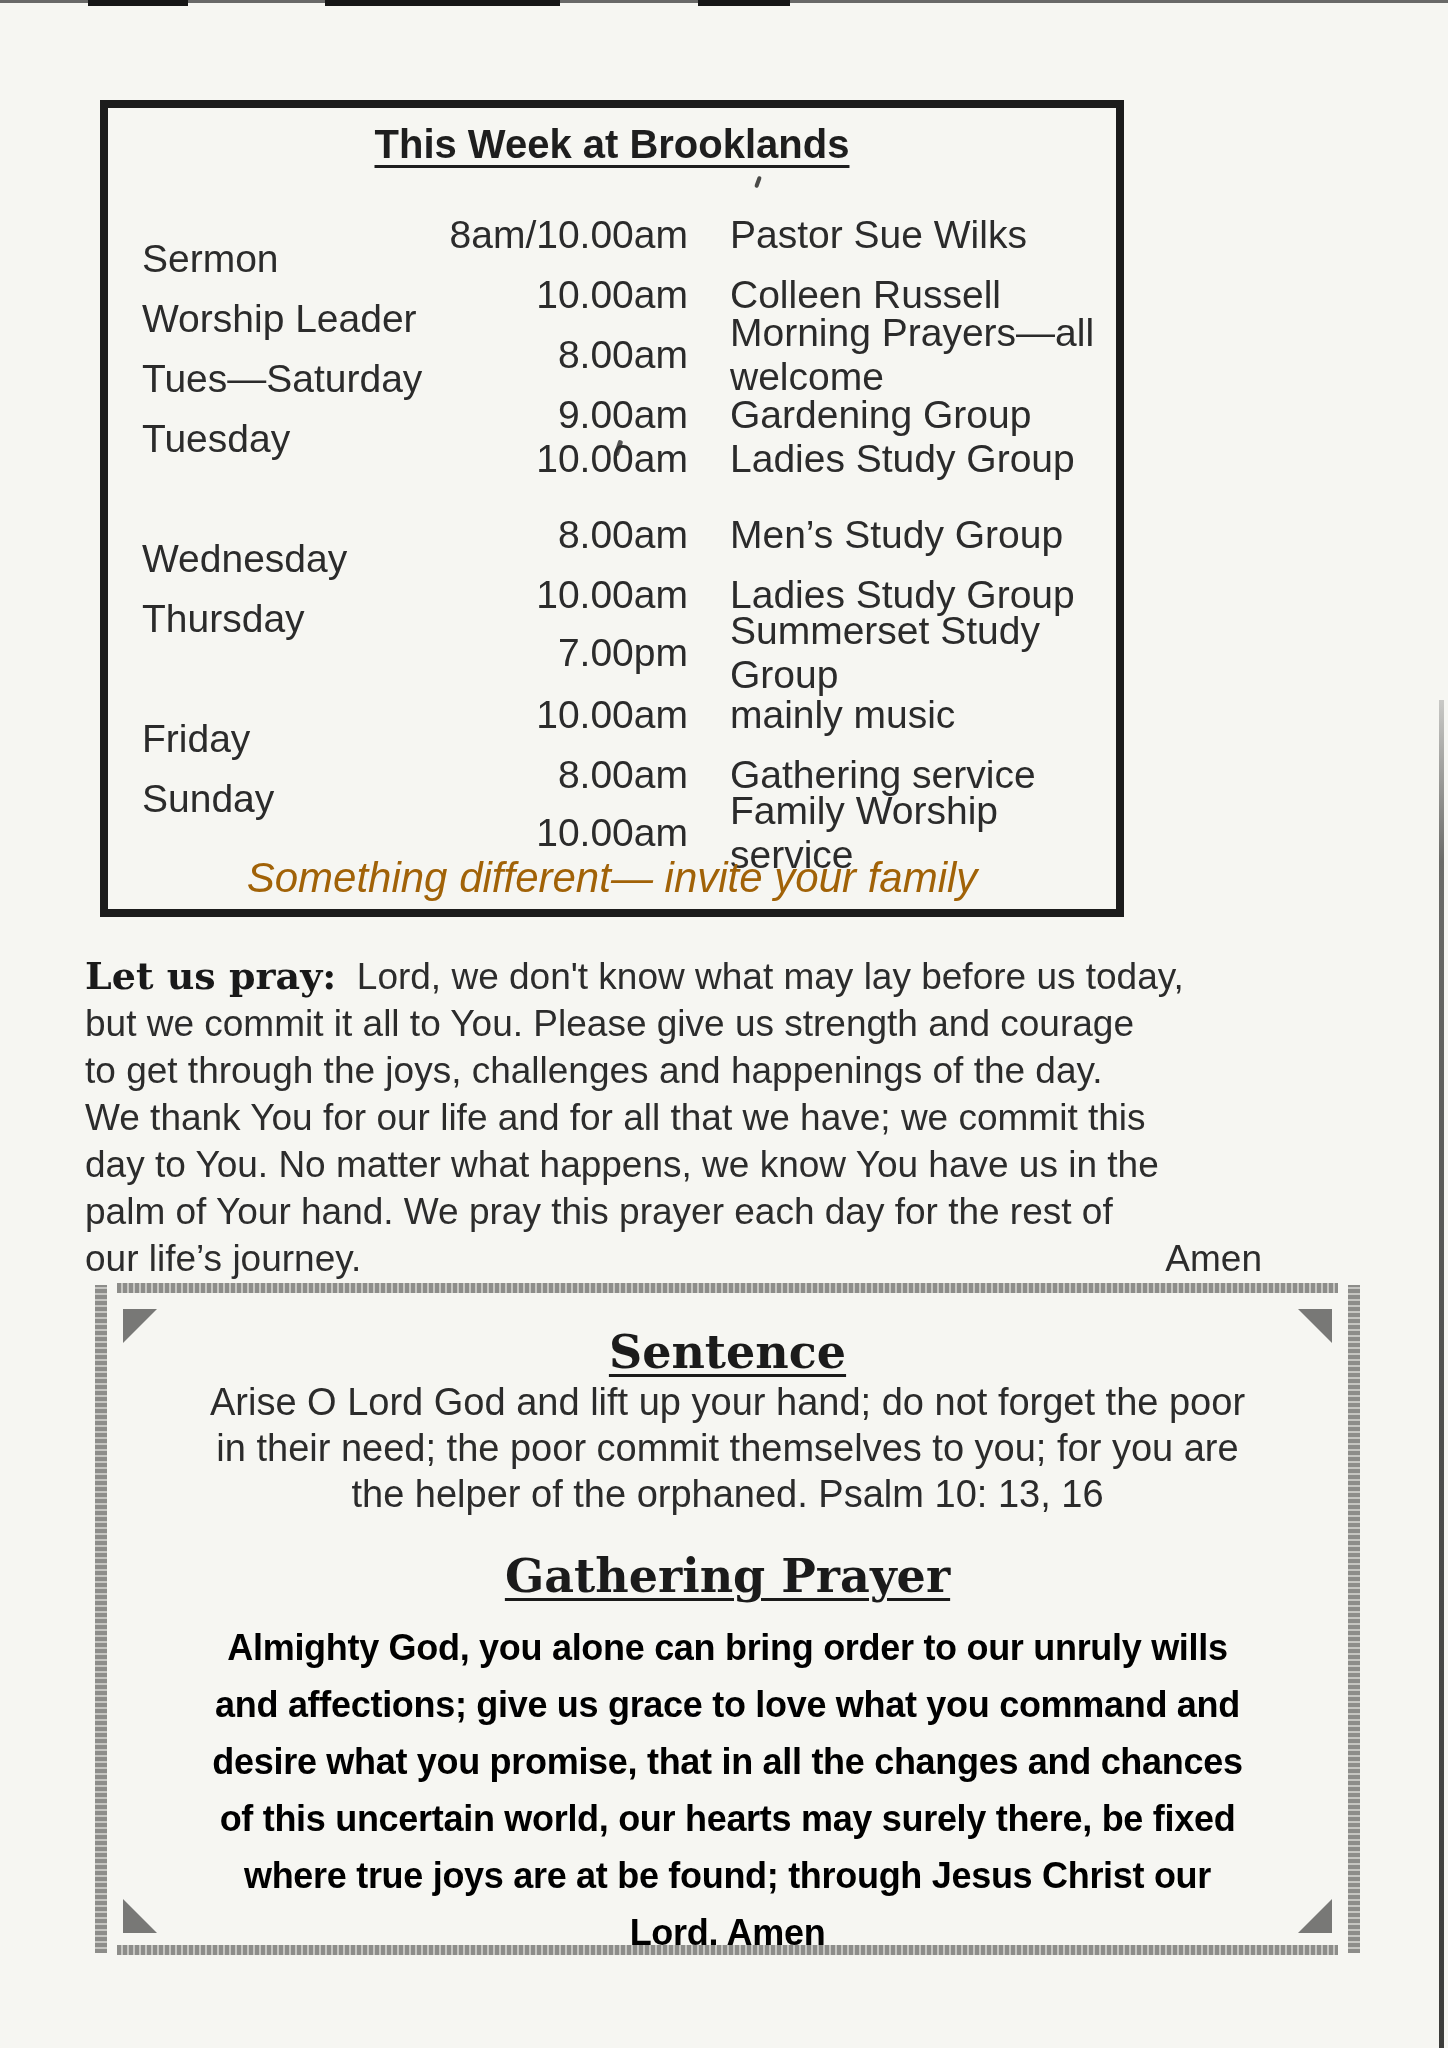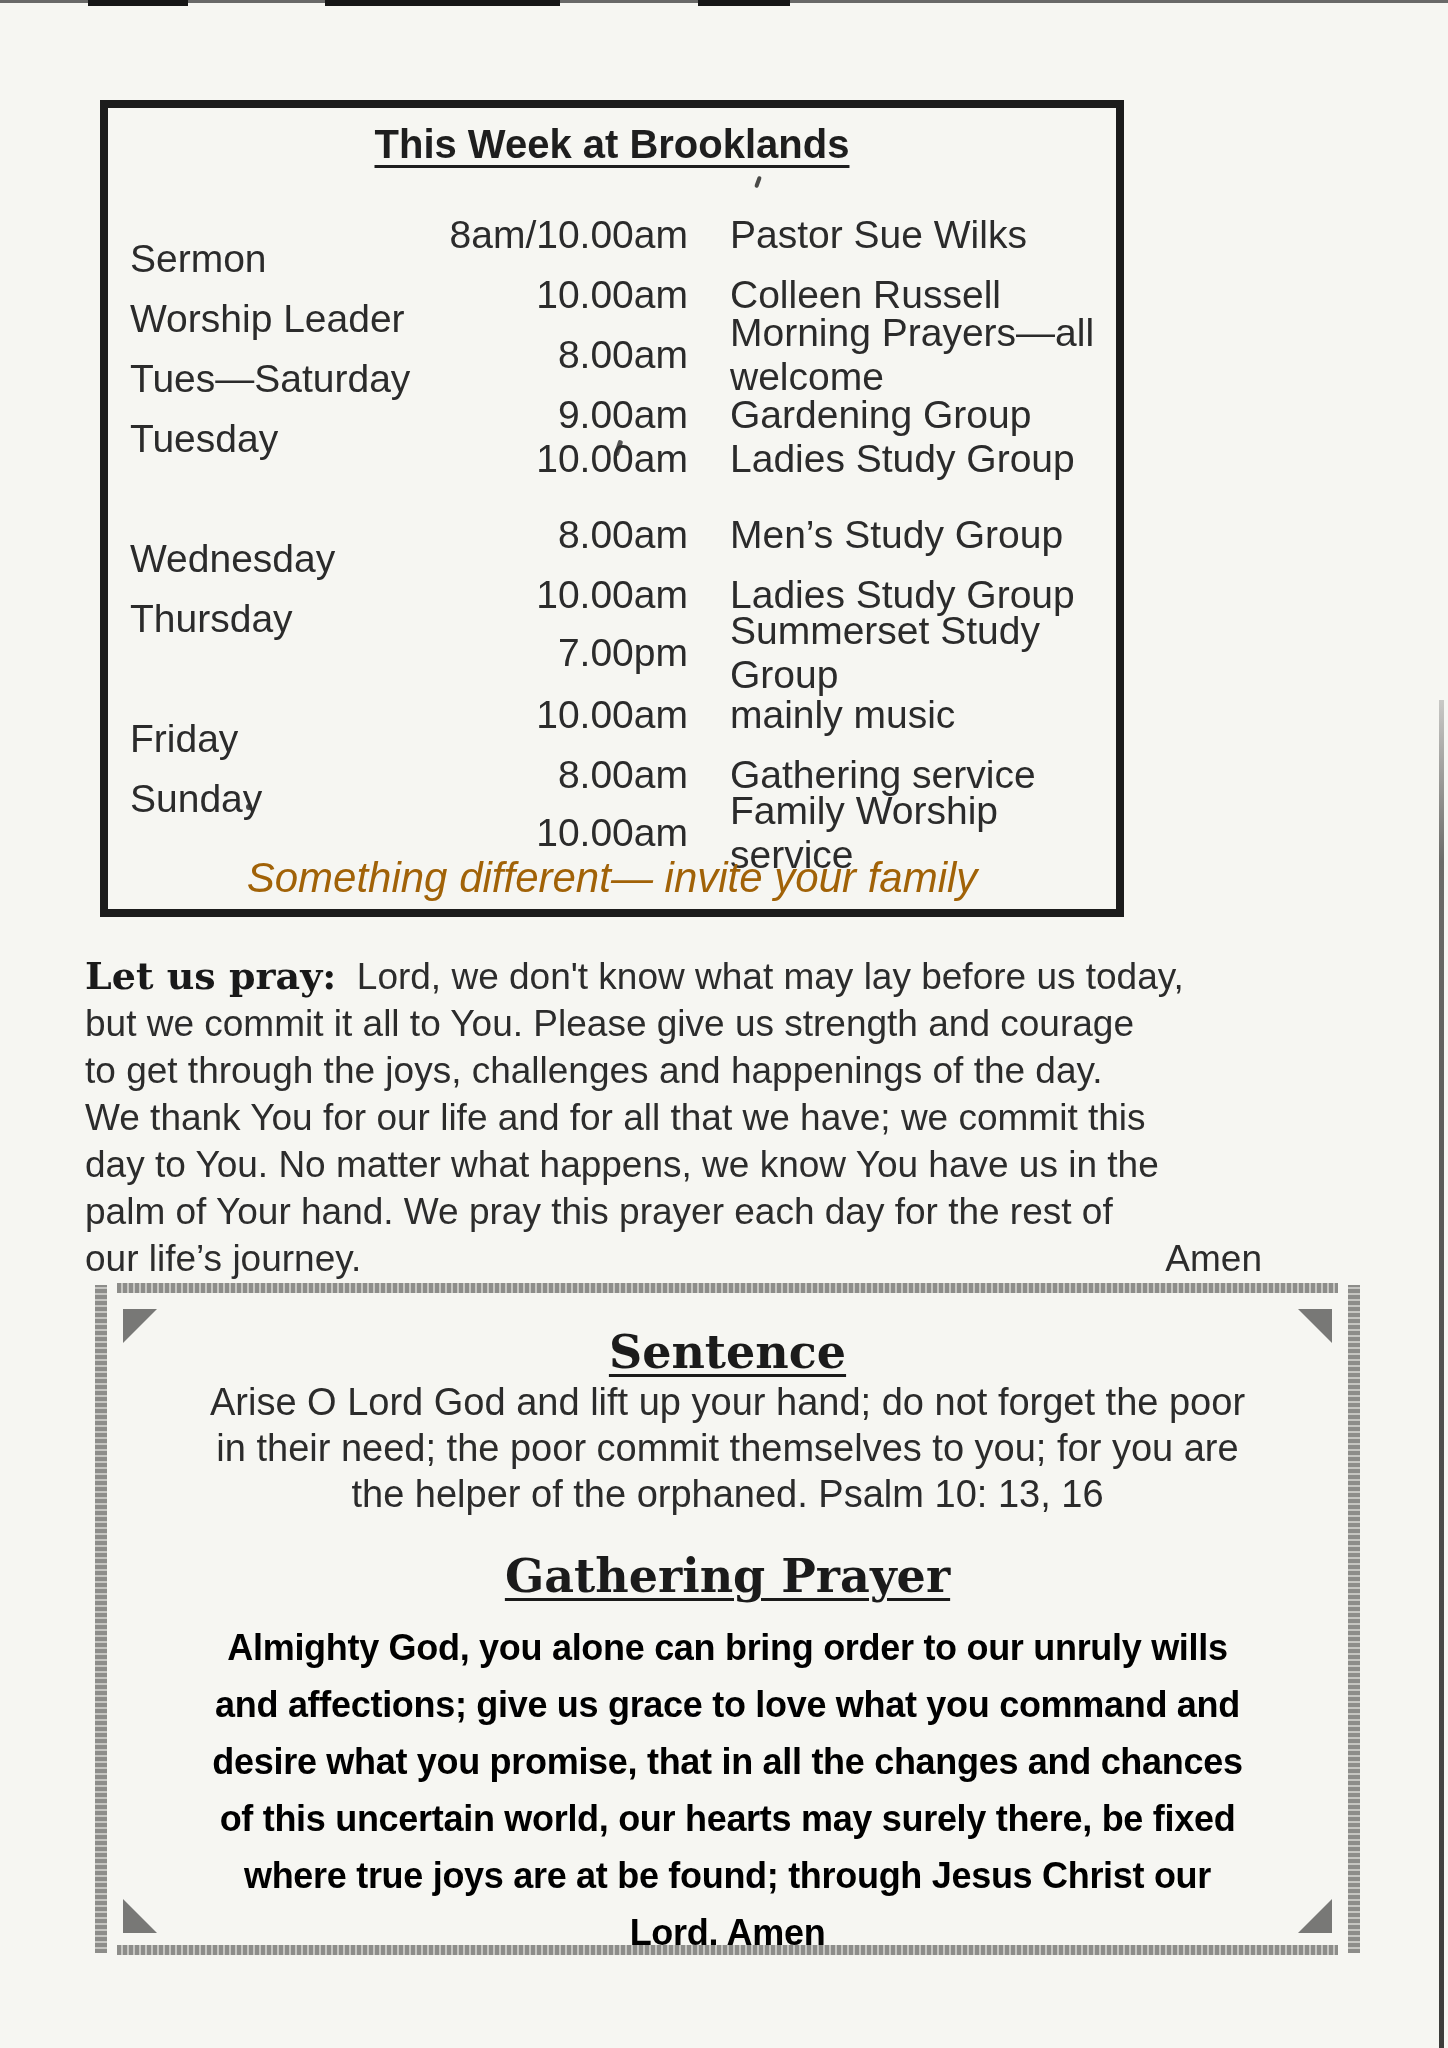--- a/index.html
+++ b/index.html
@@ -32,21 +32,21 @@
   .week-title{
     margin-top:14px;text-align:center;
     font-size:40px;font-weight:bold;color:#1e1e1e;
     text-decoration:underline;text-decoration-thickness:3px;text-underline-offset:7px;
   }
   .week-table{margin-top:22px;}
   .week-row{
     display:grid;grid-template-columns:318px 262px 1fr;
     height:60px;align-items:center;font-size:39px;color:#2b2b2b;
   }
-  .cell-day{padding-left:22px;margin-top:48px;}
+  .cell-day{padding-left:34px;margin-top:48px;}
   .cell-time{text-align:right;}
   .cell-desc{padding-left:42px;}
   .week-footer{
     height:58px;display:flex;align-items:center;justify-content:center;
     font-size:42px;color:#a16207;font-style:italic;
   }
 
   
   .prayer{
     position:absolute;left:85px;top:952px;width:1205px;

